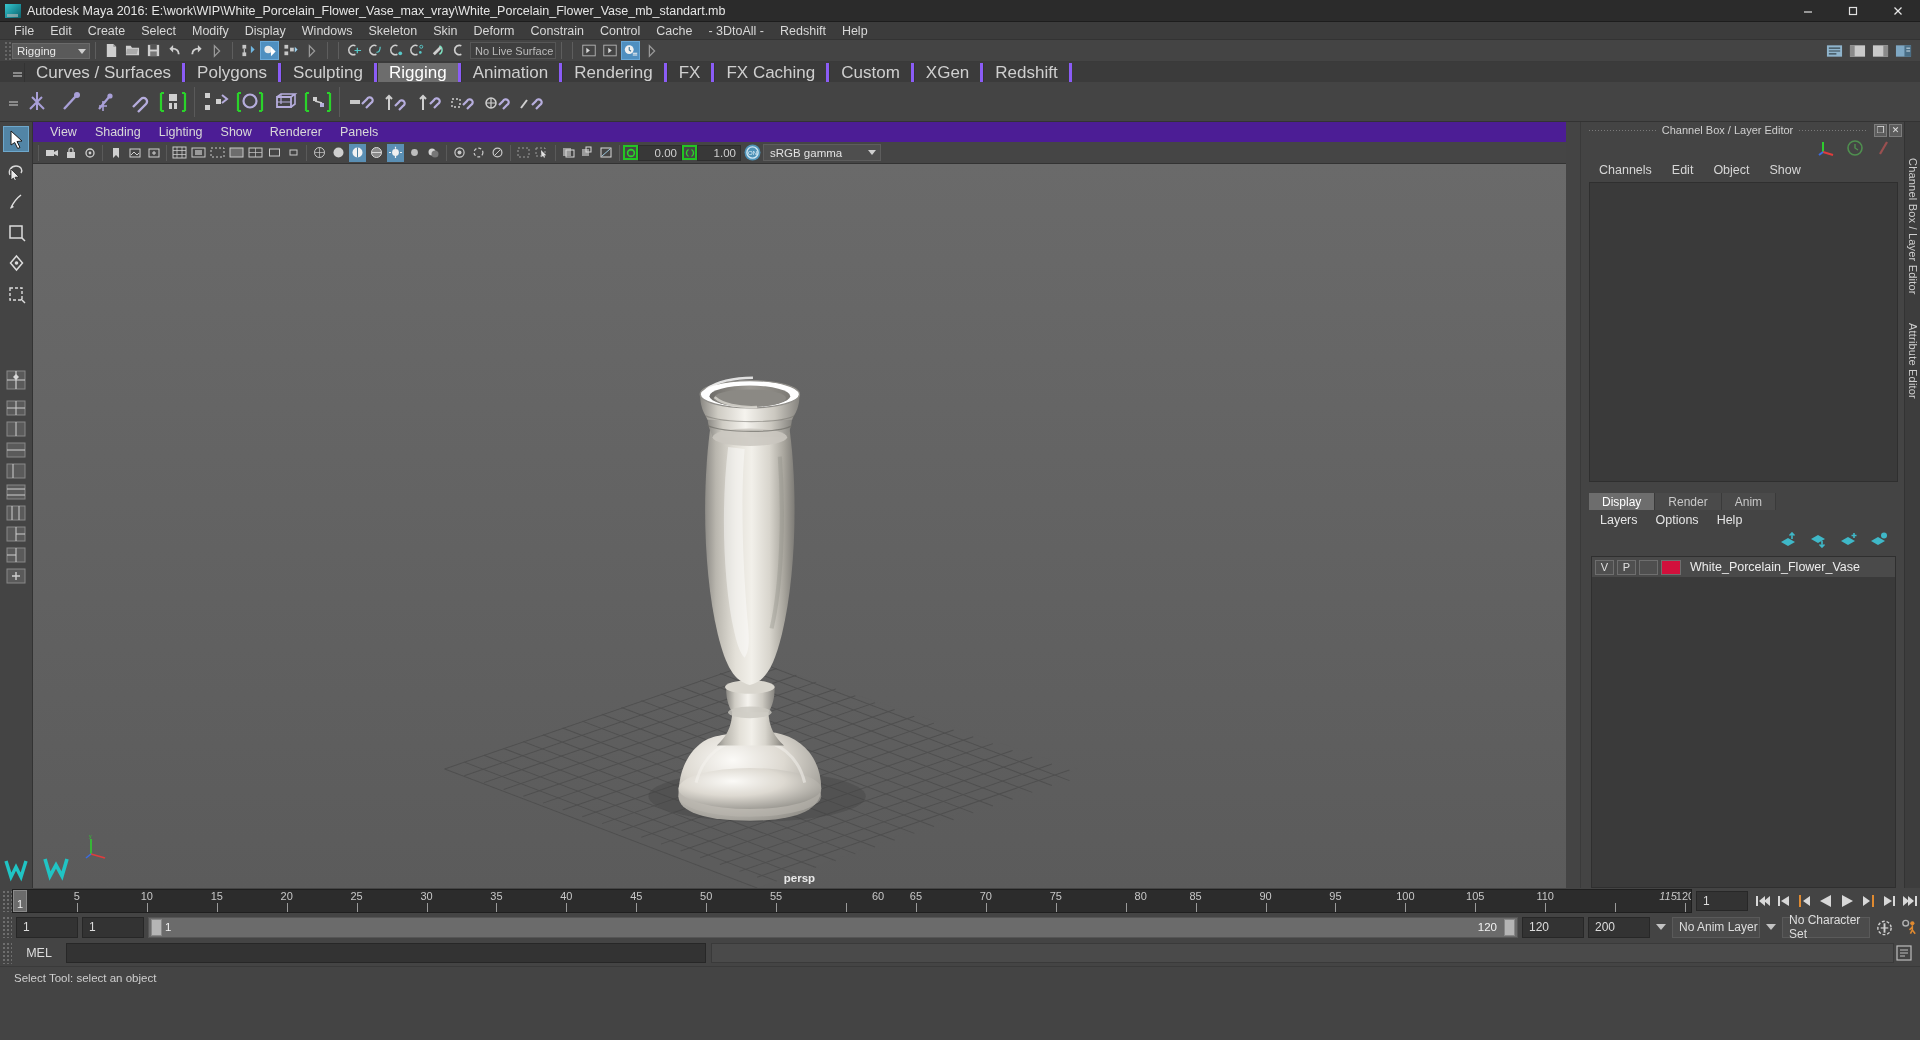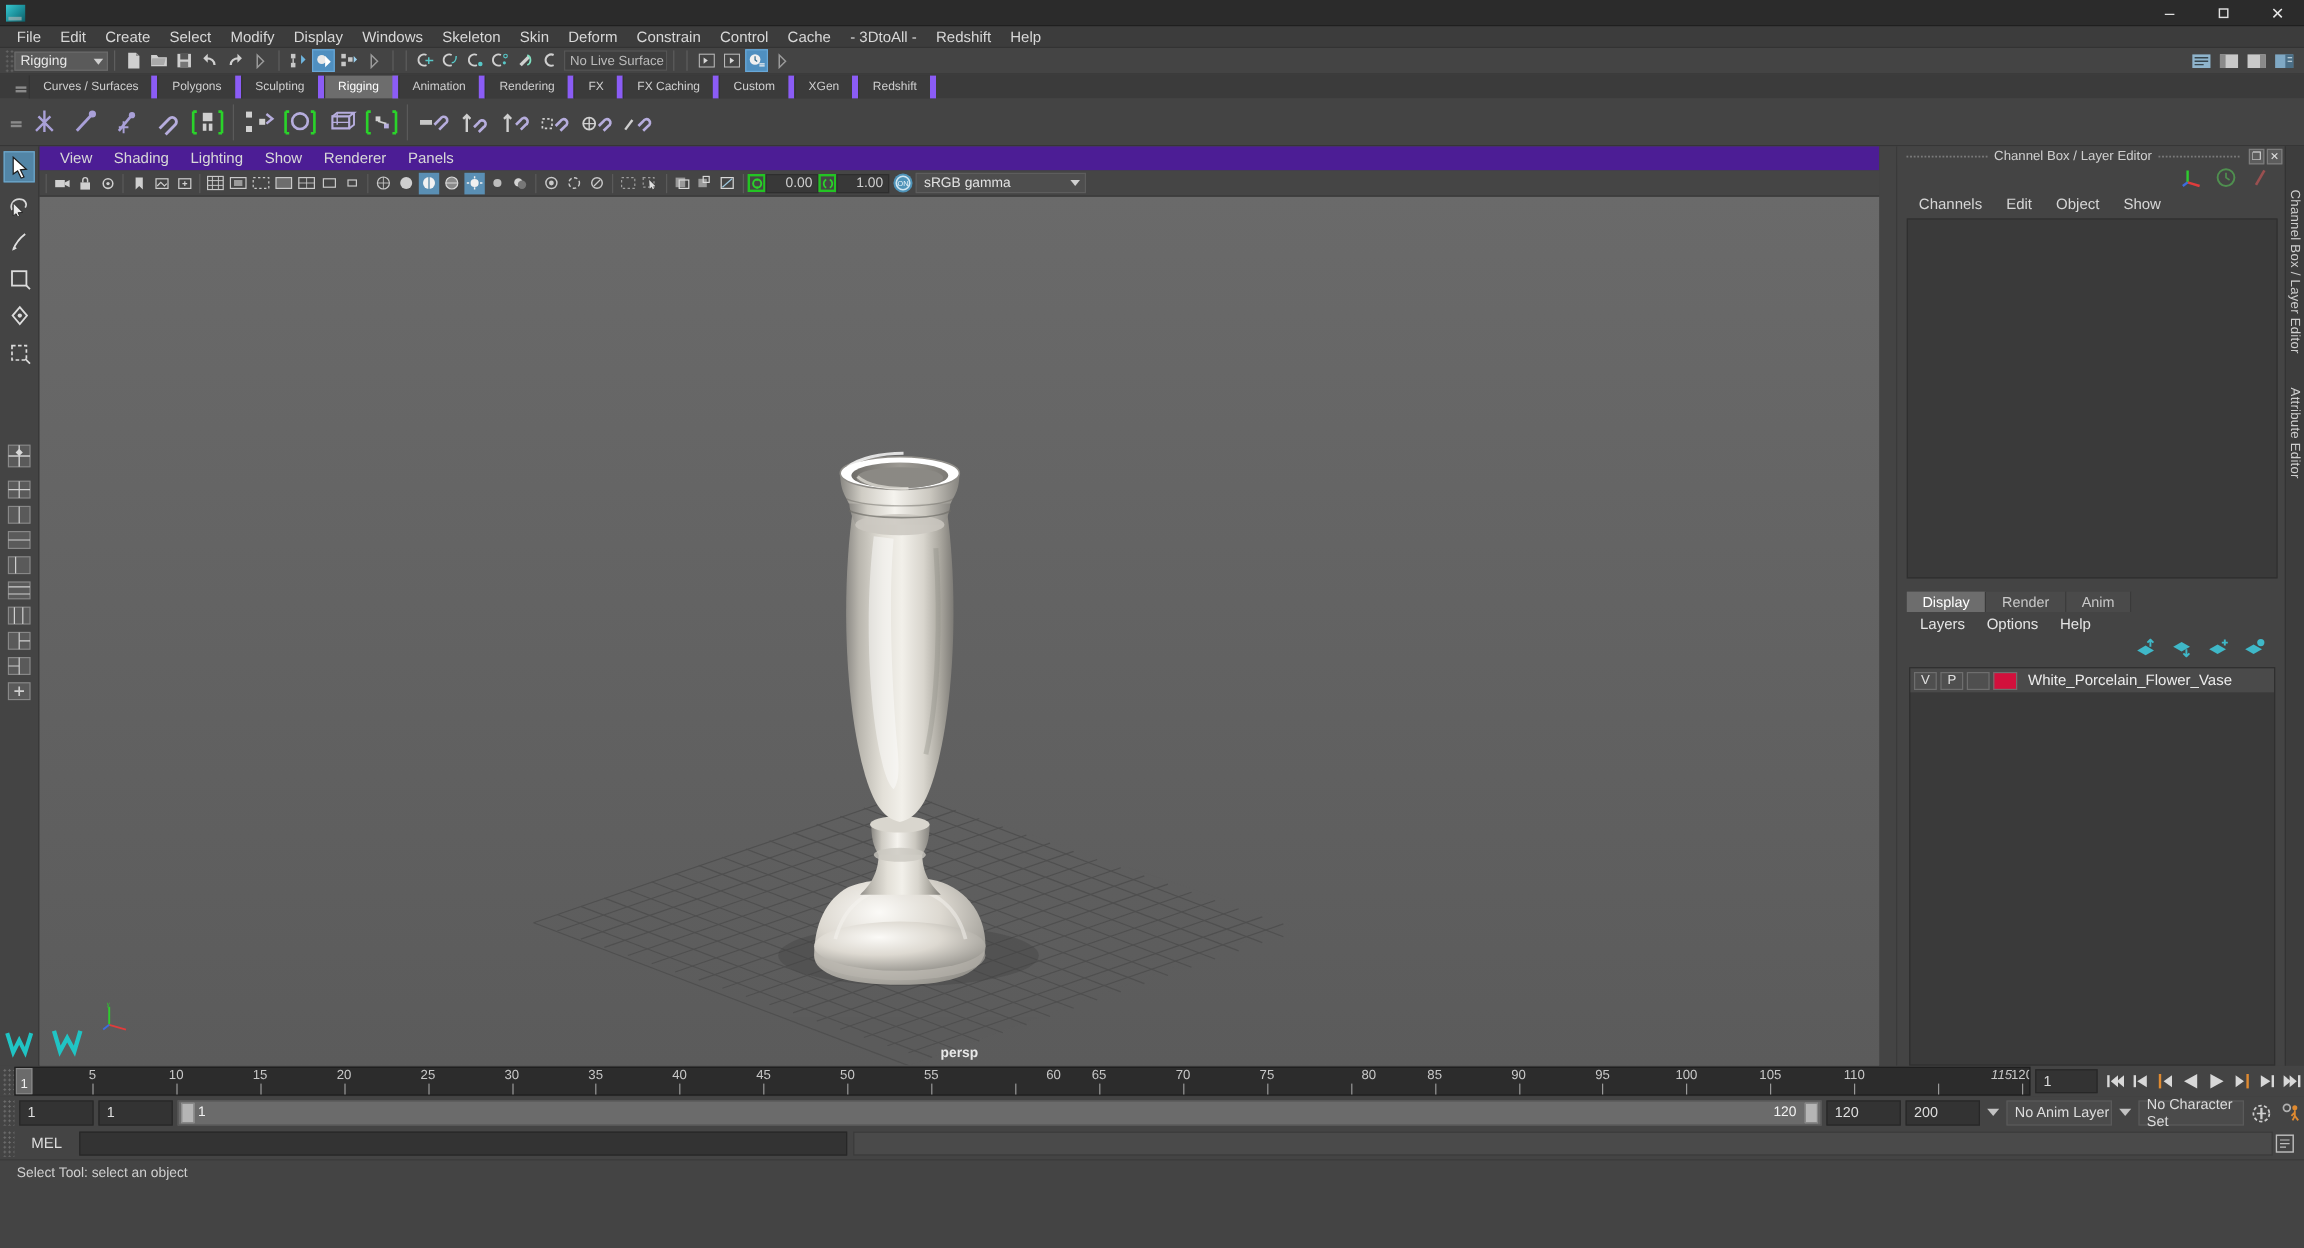--- a/index.html
+++ b/index.html
@@ -28,21 +28,21 @@
   .tbtn { width:19px; height:19px; margin:0 1px; display:flex; align-items:center; justify-content:center; flex:none; position:relative;}
   .tbtn.active { background:#4f8fc0; border:1px solid #69a8d8; }
   .tbtn svg{display:block}
   .liveSurface { width:86px; height:17px; background:#3f3f3f; border:1px solid #565656; font-size:11px; color:#bbb; display:flex; align-items:center; padding-left:4px;}
   .sb-right { margin-left:auto; display:flex; align-items:center; padding-right:6px; gap:2px;}
 
   
   #shelftabs { height:20px; background:#3b3b3b; display:flex; align-items:flex-end; padding-left:10px;}
   #shelftabs .handle{ width:14px;height:18px; display:flex;align-items:center;justify-content:center;}
   #shelftabs .handle i{ display:block;width:9px;height:2px;background:#8a8a8a; box-shadow:0 3px 0 #8a8a8a;}
-  .shelftab { height:19px; padding:0 11px; font-size:10px; color:#cfcfcf; display:flex; align-items:center; border-left:1px solid #333; border-right:5px solid #8b5cf6; background:#3b3b3b;}
+  .shelftab { height:19px; padding:0 11px; font-size:17px; color:#cfcfcf; display:flex; align-items:center; border-left:1px solid #333; border-right:3px solid #8b5cf6; background:#3b3b3b;}
   .shelftab.sel { background:#6d6d6d; color:#fff; }
 
   
   #shelfrow { height:40px; background:#444; display:flex; align-items:center; padding-left:6px; border-bottom:1px solid #333;}
   #shelfrow .shandle{ width:14px;height:34px; display:flex;align-items:center;justify-content:center;}
   #shelfrow .shandle i{display:block;width:9px;height:2px;background:#8a8a8a;box-shadow:0 3px 0 #8a8a8a;}
   .sicon { width:34px; height:34px; display:flex; align-items:center; justify-content:center; flex:none; position:relative;}
   .sicon svg{display:block}
   .vsep { width:1px; height:30px; background:#5a5a5a; margin:0 4px; flex:none;}
 
@@ -60,21 +60,21 @@
   
   #vpcol { flex:1; display:flex; flex-direction:column; background:#444; }
   #vpmenu { height:20px; background:#4c1d95; display:flex; align-items:center; padding-left:8px;text-align:right;}
   #vpmenu .vm { padding:0 9px; font-size:12.5px; color:#d8d8d8;}
   #vptools { height:22px; background:#454545; display:flex; align-items:center; padding-left:2px; border-bottom:1px solid #333;}
   .vt { width:17px;height:18px; display:flex;align-items:center;justify-content:center; flex:none; margin:0 1px;}
   .vt.on { background:#5a8fb4; }
   .vt svg{display:block}
   .vsepS{ width:1px;height:16px;background:#5a5a5a;margin:0 3px;flex:none;}
   .numfield { width:44px;height:16px;background:#383838;border:1px solid #2e2e2e;color:#cfcfcf;font-size:11.5px; display:flex;align-items:center;justify-content:flex-end;padding-right:4px;flex:none;}
-  .gammaSel { width:142px;height:17px;background:#4e4e4e;border:1px solid #5d5d5d;font-size:11.5px;color:#e2e2e2;display:flex;align-items:center;padding-left:6px;position:relative;flex:none;}
+  .gammaSel { width:118px;height:17px;background:#4e4e4e;border:1px solid #5d5d5d;font-size:11.5px;color:#e2e2e2;display:flex;align-items:center;padding-left:6px;position:relative;flex:none;}
   .gammaSel .arr{position:absolute;right:4px;top:5px;border-left:4px solid transparent;border-right:4px solid transparent;border-top:5px solid #cfcfcf;}
   .greenbox{ border:2px solid #23c423; width:15px;height:15px; display:flex;align-items:center;justify-content:center; flex:none;}
 
   
   #viewport { flex:1; background:#636363; position:relative; overflow:hidden; }
   #vp-cam-label { position:absolute; left:0; right:0; bottom:4px; text-align:center; font-size:11.5px; color:#e8e8e8; font-weight:bold;}
   #axis-gizmo { position:absolute; left:52px; bottom:28px; width:26px;height:26px;}
   #maya-badge { position:absolute; left:8px; bottom:6px; width:30px; height:30px;}
 
   
@@ -135,20 +135,21 @@
   #mel-icon { width:20px;height:20px;display:flex;align-items:center;justify-content:center;position:absolute;right:6px;}
 
   
   #helpline { height:22px; background:#444; display:flex; align-items:center; padding-left:14px; font-size:11.5px; color:#cfcfcf; border-top:1px solid #3a3a3a;}
 </style>
 </head>
 <body>
 
 <div id="titlebar">
   <div class="tb-icon"></div>
+  <div class="tb-title">Autodesk Maya 2016: E:\work\WIP\White_Porcelain_Flower_Vase_max_vray\White_Porcelain_Flower_Vase_mb_standart.mb</div>
   <div class="tb-spacer"></div>
   <div class="winbtn">
     <svg width="12" height="12" viewBox="0 0 12 12">
         <line x1="2" y1="7" x2="10" y2="7" stroke="#e0e0e0" stroke-width="1.2"></line>
       </svg>
   </div>
   <div class="winbtn">
     <svg width="12" height="12" viewBox="0 0 12 12">
         <rect x="2.5" y="2.5" width="7" height="7" fill="none" stroke="#e0e0e0" stroke-width="1.2"></rect>
       </svg>

